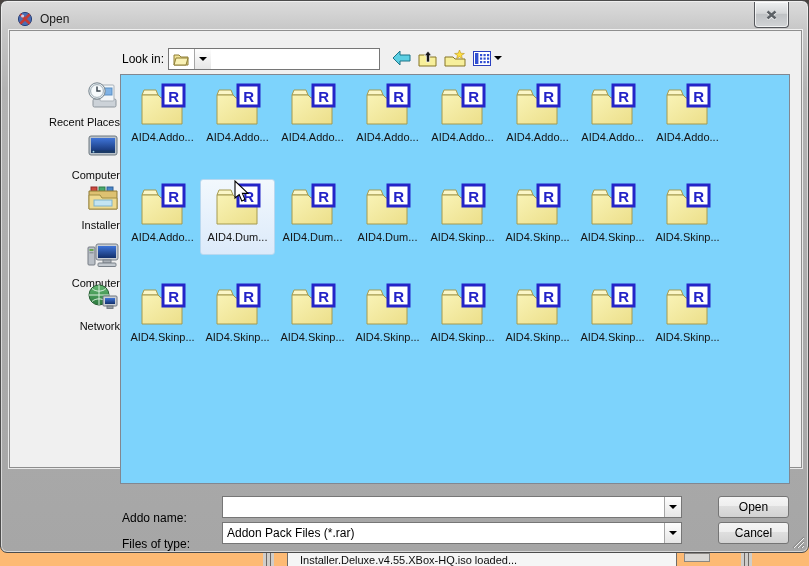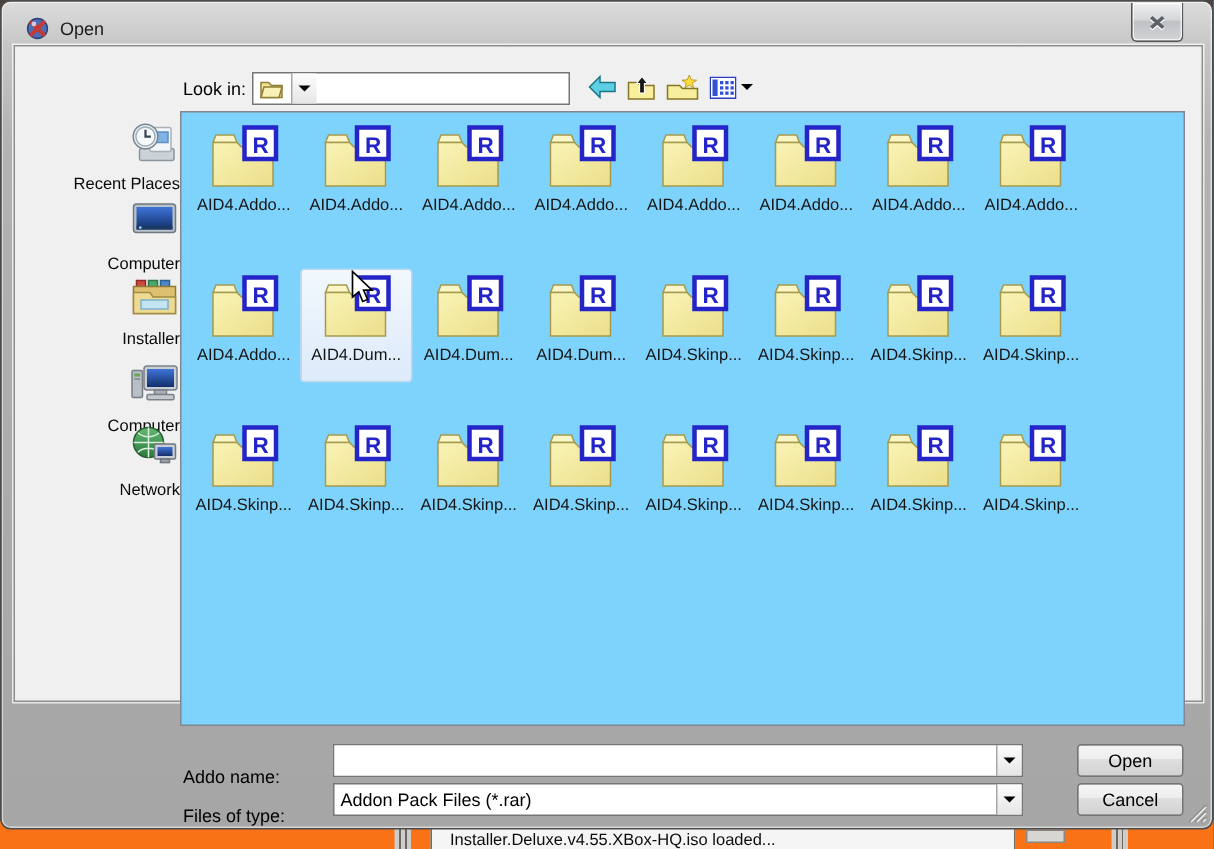--- a/index.html
+++ b/index.html
@@ -1,20 +1,20 @@
 <!DOCTYPE html>
 <html><head>
 <meta charset="utf-8">
 <style>
   * { margin:0; padding:0; box-sizing:border-box; }
   html,body { width:809px; height:566px; overflow:hidden;
     font-family:"Liberation Sans", sans-serif; background:#494340; }
 
   
-  .bg-strip { position:absolute; left:0; top:547px; width:809px; height:19px; background:#f97316; }
+  .bg-strip { position:absolute; left:0; top:547px; width:809px; height:19px; background:#fdba74; }
   .bg-vbars { position:absolute; top:5px; width:11px; height:14px;
     background:linear-gradient(90deg,#cfcdca 0 3px,#6e6865 3px 4px,#cfcdca 4px 7px,#6e6865 7px 8px,#cfcdca 8px 11px); }
   .bg-field { position:absolute; left:287px; top:4px; width:390px; height:15px;
     background:#f5f5f5; border:1px solid #6f6b68; border-bottom:none; overflow:hidden;
     font-size:11px; color:#0c0c0c; padding:2px 0 0 12px; white-space:nowrap; }
   .bg-box { position:absolute; left:684px; top:6px; width:26px; height:9px; background:#d8d6d3; border:1px solid #8b8783; }
 
   
   .window { position:absolute; left:0; top:0; width:809px; height:553px;
     border:1px solid #4c4c4c; border-radius:7px;

